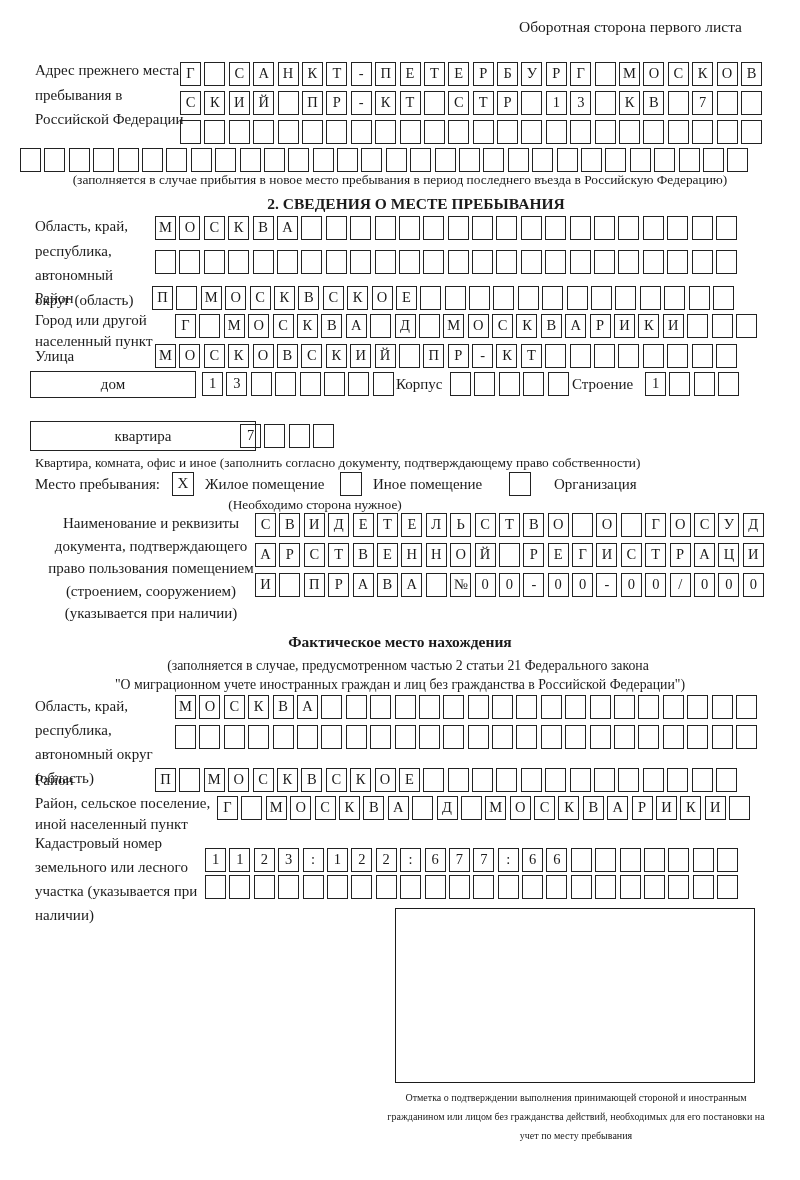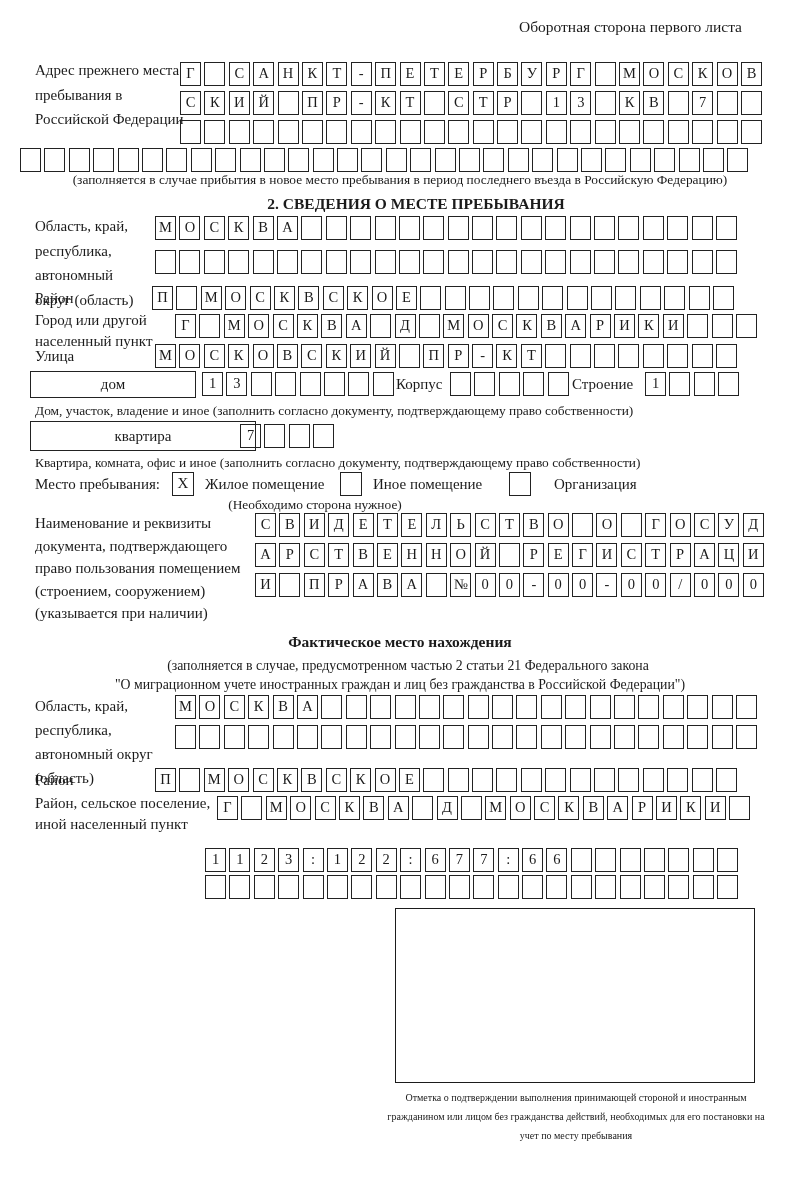--- a/index.html
+++ b/index.html
@@ -310,21 +310,20 @@
       <span class="cell"></span>
       <span class="cell"></span>
     </div>
   <div class="abs fieldlabel" style="left:572px; top:376px;">Строение</div>
   <div class="cellrow" style="left:645px; top:372px;">
       <span class="cell">1</span>
       <span class="cell"></span>
       <span class="cell"></span>
       <span class="cell"></span>
     </div>
-  <div class="abs caption" style="left:35px; top:403px;">Дом, участок, владение и иное (заполнить согласно документу, подтверждающему право собственности)</div>
 
   <div class="namedbox" style="left:30px; top:421px; width:226px; height:30px;">
     <span>квартира</span>
   </div>
   <div class="cellrow" style="left:240px; top:424px;">
       <span class="cell">7</span>
       <span class="cell"></span>
       <span class="cell"></span>
       <span class="cell"></span>
     </div>
@@ -338,21 +337,21 @@
   <div class="checkbox" style="left:340px; top:472px;">
     <span></span>
   </div>
   <div class="abs fieldlabel" style="left:373px; top:476px;">Иное помещение</div>
   <div class="checkbox" style="left:509px; top:472px;">
     <span></span>
   </div>
   <div class="abs fieldlabel" style="left:554px; top:476px;">Организация</div>
   <div class="abs caption center" style="left:185px; top:497px; width:260px;">(Необходимо сторона нужное)</div>
 
-  <div class="abs lbl2" style="left:35px; top:512px; width:232px;">Наименование и реквизиты документа, подтверждающего право пользования помещением (строением, сооружением) (указывается при наличии)</div>
+  <div class="abs lbl2" style="left:35px; top:512px; width:232px;text-align:center;">Наименование и реквизиты документа, подтверждающего право пользования помещением (строением, сооружением) (указывается при наличии)</div>
   <div class="cellrow" style="left:255px; top:513px;">
       <span class="cell">С</span>
       <span class="cell">В</span>
       <span class="cell">И</span>
       <span class="cell">Д</span>
       <span class="cell">Е</span>
       <span class="cell">Т</span>
       <span class="cell">Е</span>
       <span class="cell">Л</span>
       <span class="cell">Ь</span>
@@ -521,20 +520,21 @@
       <span class="cell">К</span>
       <span class="cell">В</span>
       <span class="cell">А</span>
       <span class="cell">Р</span>
       <span class="cell">И</span>
       <span class="cell">К</span>
       <span class="cell">И</span>
       <span class="cell"></span>
     </div>
 
+  <div class="abs lbl" style="left:35px; top:831px; width:176px; line-height:24px;">Кадастровый номер земельного или лесного участка (указывается при наличии)</div>
   <div class="cellrow" style="left:205px; top:848px;">
       <span class="cell">1</span>
       <span class="cell">1</span>
       <span class="cell">2</span>
       <span class="cell">3</span>
       <span class="cell">:</span>
       <span class="cell">1</span>
       <span class="cell">2</span>
       <span class="cell">2</span>
       <span class="cell">:</span>

